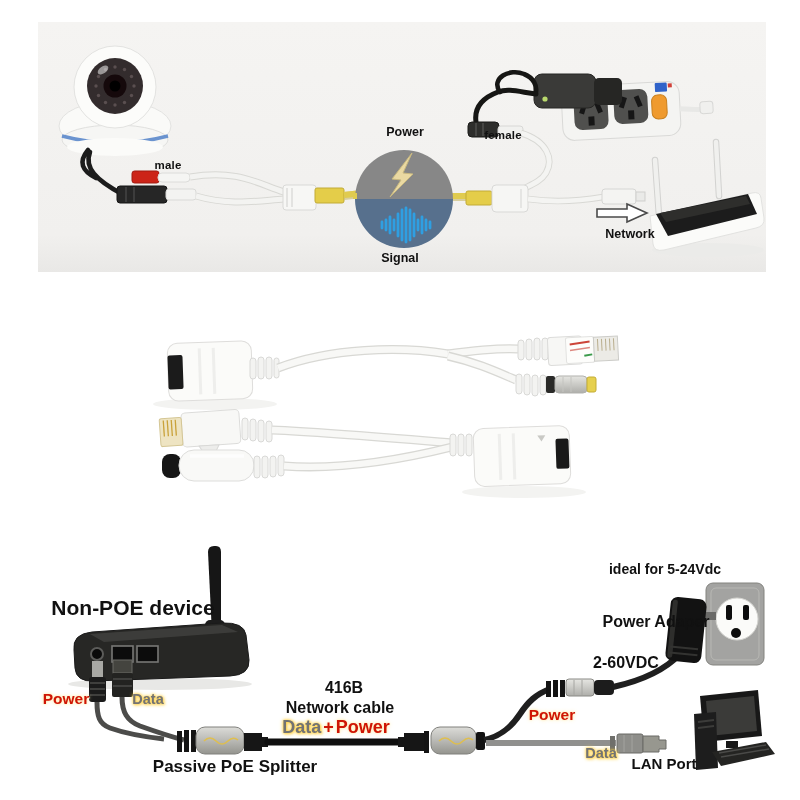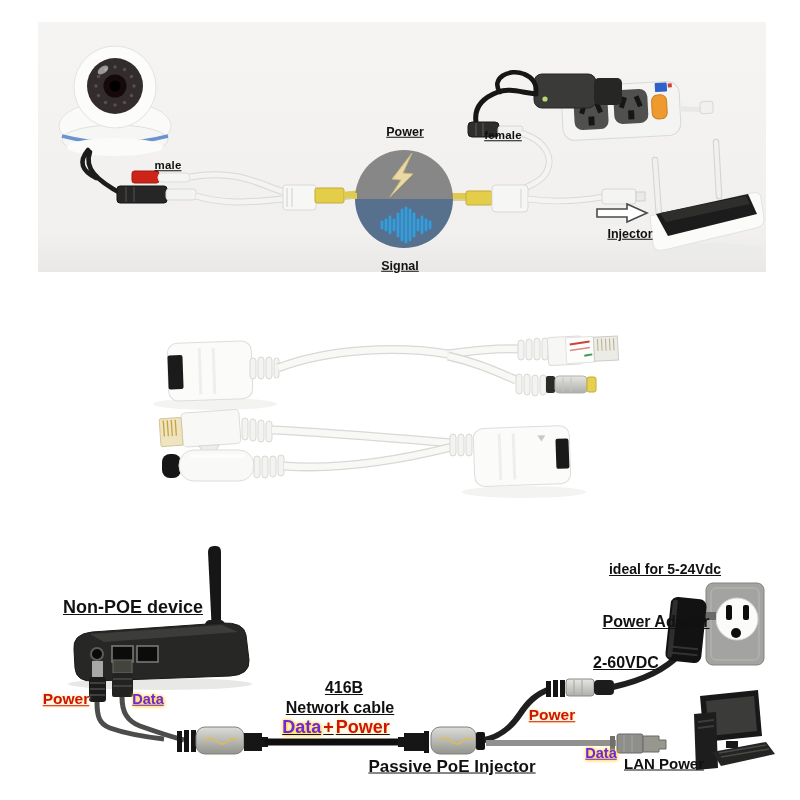--- a/index.html
+++ b/index.html
@@ -4,32 +4,32 @@
 <style>
   html,body{margin:0;padding:0;background:#ffffff;}
   .stage{
     position:relative;width:800px;height:800px;margin:0 auto;
     background:#ffffff;overflow:hidden;
     font-family:"Liberation Sans", sans-serif;
   }
   .stage svg{position:absolute;left:0;top:0;}
   .lbl{
     position:absolute;transform:translate(-50%,-50%);
-    color:#111;font-weight:700;white-space:nowrap;line-height:1;text-decoration:underline;
+    color:#111;font-weight:700;white-space:nowrap;line-height:1;
   }
   .lbl-sm{font-size:11.5px;letter-spacing:.2px;}
   .lbl-md{font-size:12.5px;}
   .lbl-big{font-size:16px;}
   .lbl-xl{font-size:17px;}
   .lbl-red{
     color:#cf1505;
     text-shadow:0 0 2px #ffe9b0, 0 0 4px rgba(255,236,170,.9), 1px 1px 0 rgba(255,255,255,.5);
   }
   .lbl-maroon{
-    color:#6d28d9;
+    color:#737373;
     text-shadow:0 0 2px #ffd34a, 0 0 4px #ffd34a, 1px 1px 3px rgba(255,211,74,.9);
   }
   .dp span{padding:0 1px;}
 </style>
 </head>
 <body>
 
 <div class="stage">
 
 <svg width="800" height="800" viewBox="0 0 800 800">
@@ -386,35 +386,35 @@
       <line x1="698" y1="728" x2="714" y2="726" stroke="#3c3c3a" stroke-width="2"></line>
       <polygon points="712,752 766,742 775,754 721,766" fill="#242422"></polygon>
       <line x1="719" y1="753" x2="766" y2="745" stroke="#4a4a48" stroke-width="1.5"></line>
       <line x1="721" y1="757" x2="769" y2="749" stroke="#4a4a48" stroke-width="1.5"></line>
     </g>
   </g>
 </svg>
 
 <div class="lbl lbl-sm" style="left:168px;top:166px">male</div>
 <div class="lbl lbl-md" style="left:405px;top:132px">Power</div>
-<div class="lbl lbl-md" style="left:400px;top:266px">Signal</div>
+<div class="lbl lbl-md" style="left:400px;top:258px">Signal</div>
 <div class="lbl lbl-sm" style="left:503px;top:136px">female</div>
-<div class="lbl lbl-md" style="left:630px;top:234px">Injector</div>
-
-<div class="lbl" style="left:133px;top:607px;font-size:18px">Non-POE device</div>
+<div class="lbl lbl-md" style="left:630px;top:234px">Network</div>
+
+<div class="lbl" style="left:133px;top:607px;font-size:21px">Non-POE device</div>
 <div class="lbl lbl-red" style="left:66px;top:699px;font-size:15.5px">Power</div>
 <div class="lbl lbl-maroon" style="left:148px;top:699px;font-size:14.5px">Data</div>
+<div class="lbl lbl-xl" style="left:235px;top:766px">Passive PoE Splitter</div>
 
 <div class="lbl lbl-big" style="left:344px;top:688px">416B</div>
 <div class="lbl lbl-big" style="left:340px;top:708px">Network cable</div>
 <div class="lbl dp" style="left:336px;top:727px;font-size:18px">
   <span class="lbl-maroon">Data</span><span class="lbl-red">+</span><span class="lbl-red">Power</span>
 </div>
-<div class="lbl lbl-xl" style="left:452px;top:766px">Passive PoE Injector</div>
 
 <div class="lbl lbl-red" style="left:552px;top:715px;font-size:15.5px">Power</div>
 <div class="lbl" style="left:665px;top:569px;font-size:14px">ideal for 5-24Vdc</div>
 <div class="lbl lbl-big" style="left:656px;top:622px">Power Adaper</div>
 <div class="lbl lbl-big" style="left:626px;top:663px">2-60VDC</div>
 <div class="lbl lbl-maroon" style="left:601px;top:753px;font-size:14.5px">Data</div>
-<div class="lbl" style="left:664px;top:763px;font-size:15px">LAN Power</div>
+<div class="lbl" style="left:664px;top:763px;font-size:15px">LAN Port</div>
 
 </div>
 
 </body></html>

